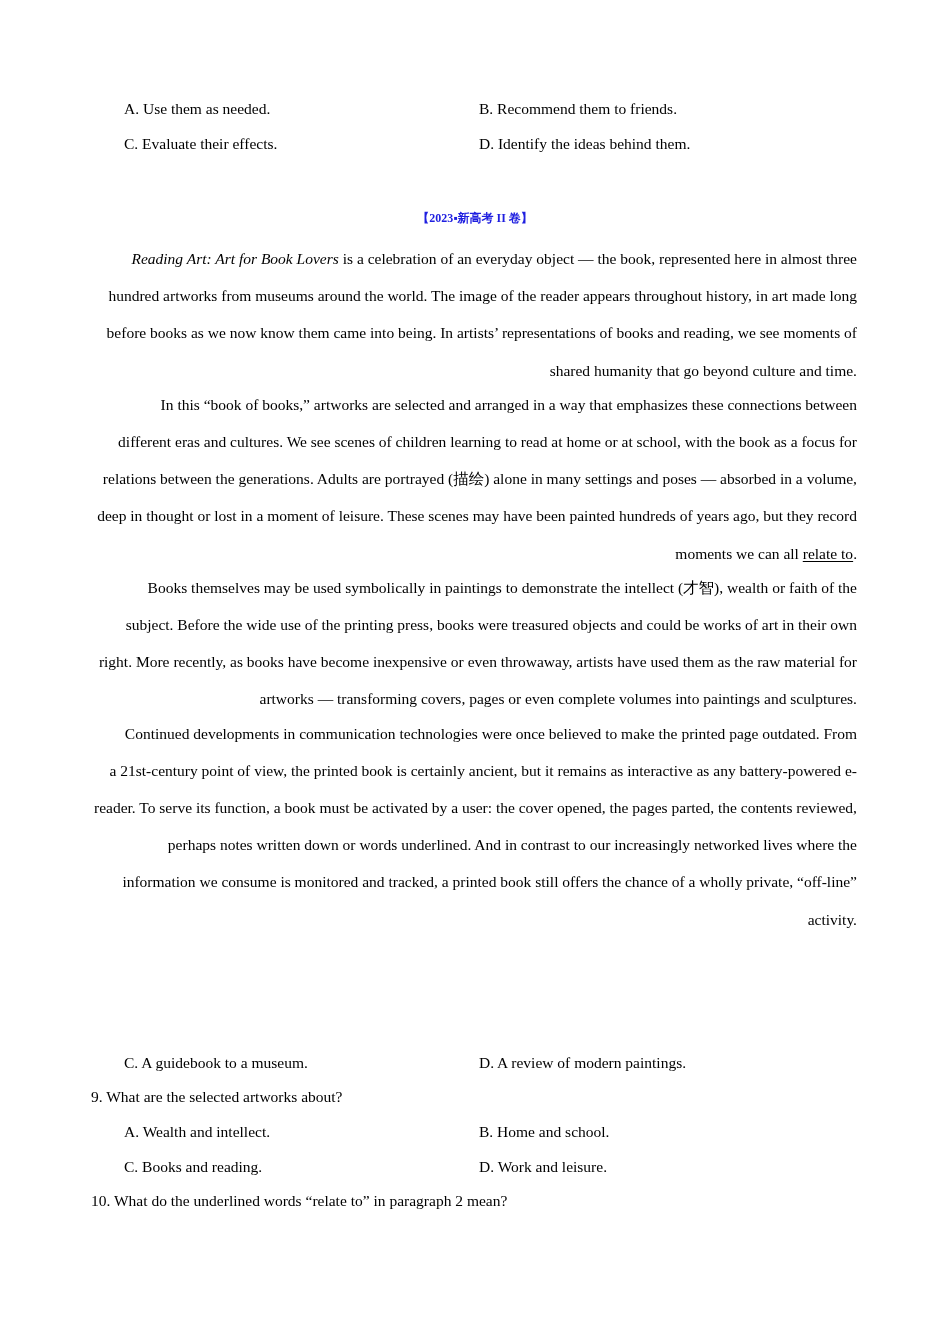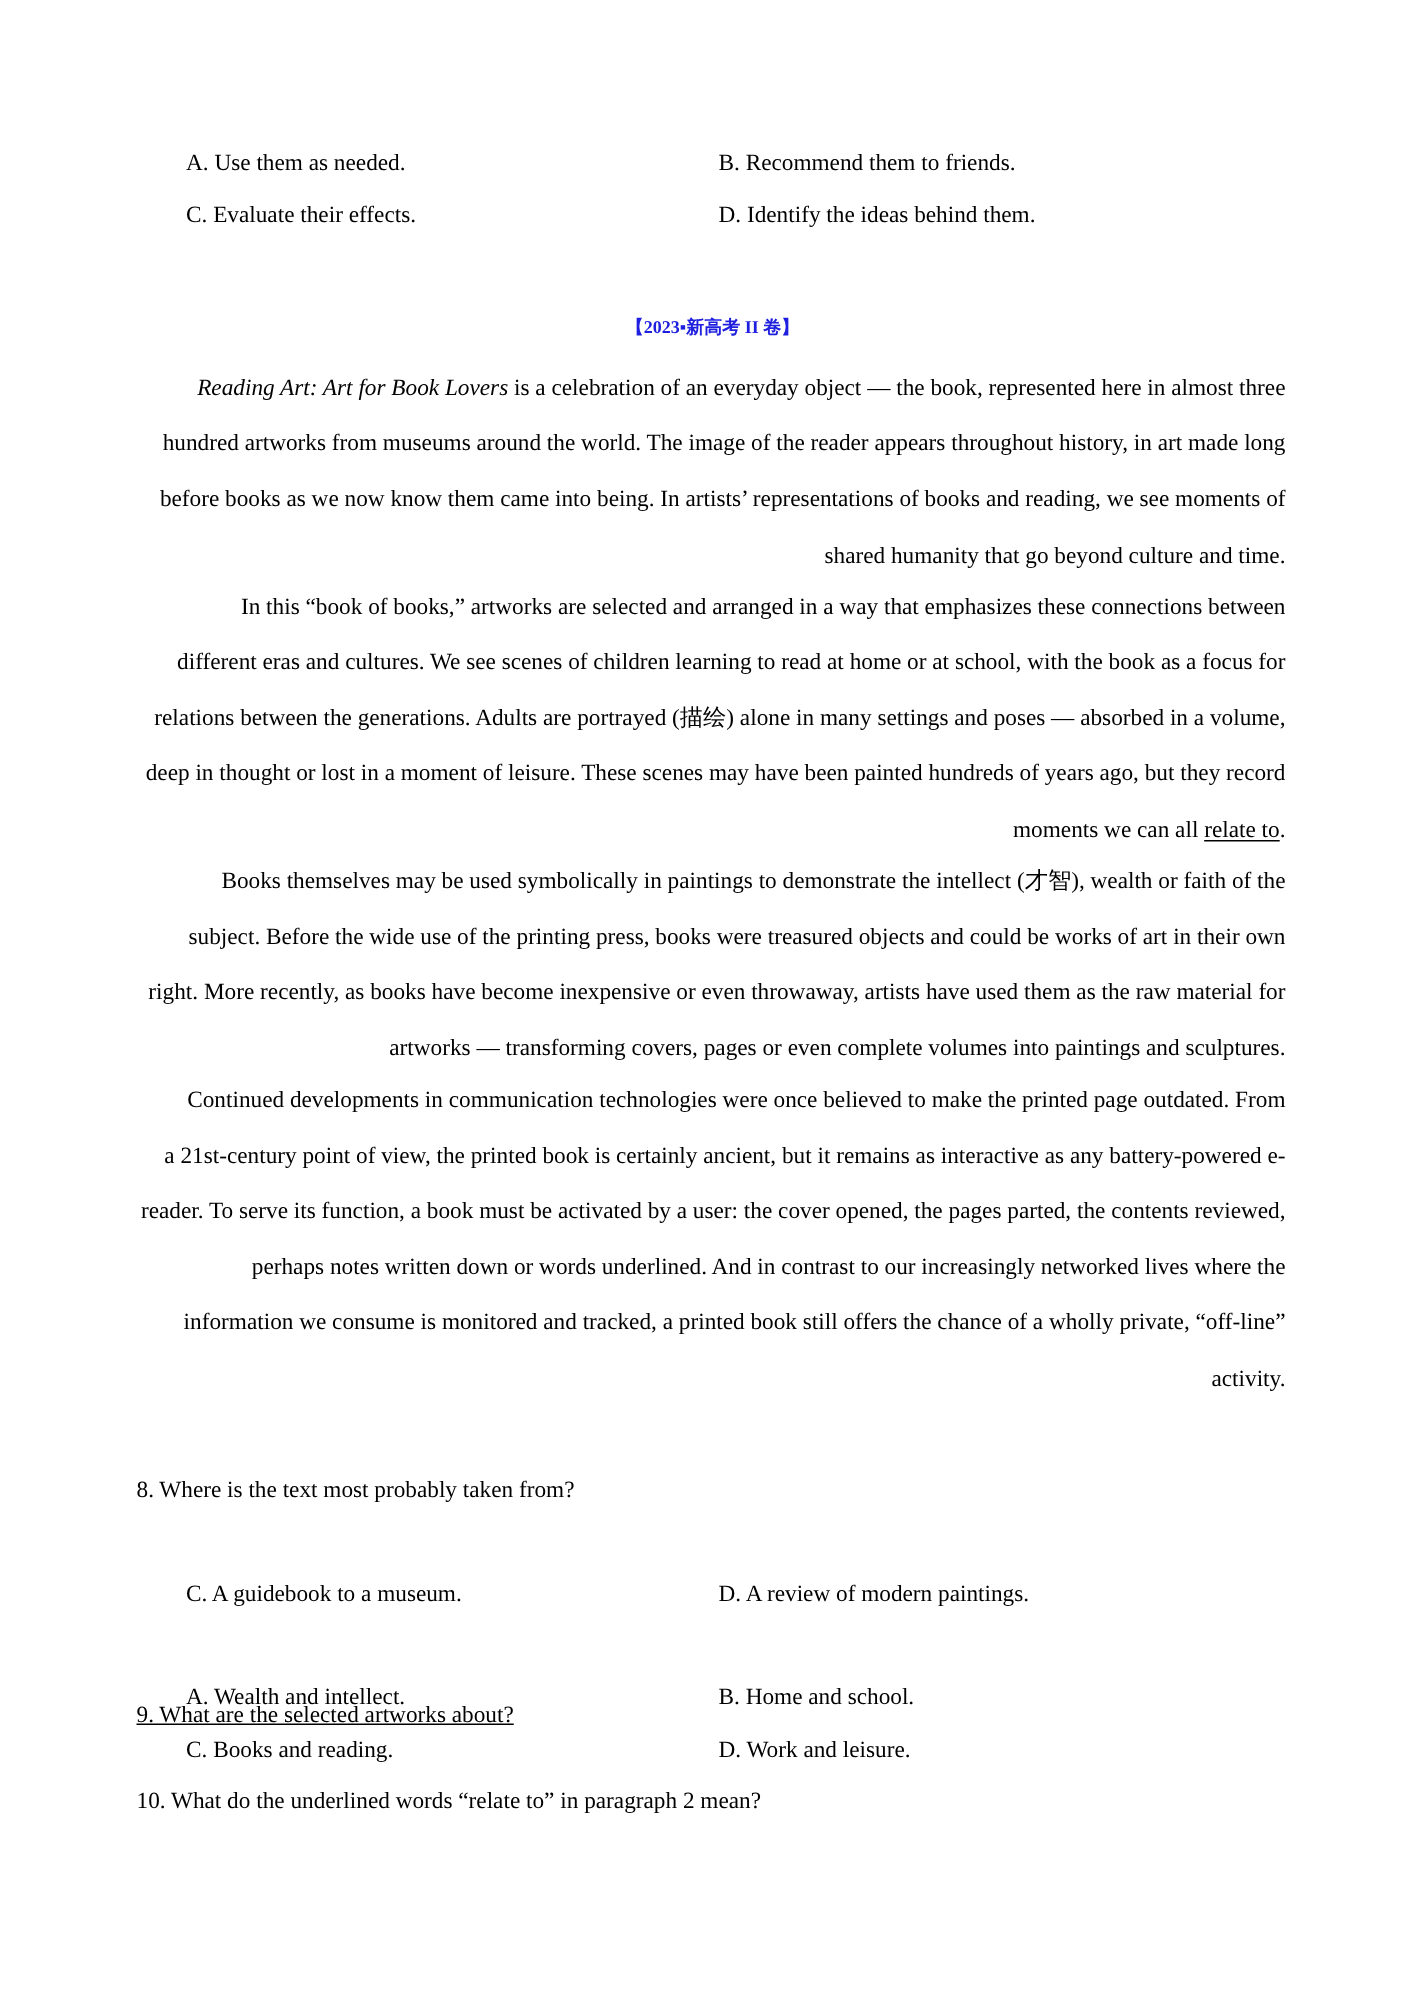--- a/index.html
+++ b/index.html
@@ -86,27 +86,26 @@
 
   <div class="heading">【2023▪新高考 II 卷】</div>
 
   <div class="passage" style="top:240px;">
     <p class="para"><em>Reading Art: Art for Book Lovers</em><span> is a celebration of an everyday object — the book, represented here in almost three hundred artworks from museums around the world. The image of the reader appears throughout history, in art made long before books as we now know them came into being. In artists’ representations of books and reading, we see moments of shared humanity that go beyond culture and time.</span></p>
     <p class="para gap"><span>In this “book of books,” artworks are selected and arranged in a way that emphasizes these connections between different eras and cultures. We see scenes of children learning to read at home or at school, with the book as a focus for relations between the generations. Adults are portrayed (描绘) alone in many settings and poses — absorbed in a volume, deep in thought or lost in a moment of leisure. These scenes may have been painted hundreds of years ago, but they record moments we can all </span><u>relate to</u><span>.</span></p>
     <p class="para gap"><span>Books themselves may be used symbolically in paintings to demonstrate the intellect (才智), wealth or faith of the subject. Before the wide use of the printing press, books were treasured objects and could be works of art in their own right. More recently, as books have become inexpensive or even throwaway, artists have used them as the raw material for artworks — transforming covers, pages or even complete volumes into paintings and sculptures.</span></p>
     <p class="para gap"><span>Continued developments in communication technologies were once believed to make the printed page outdated. From a 21st-century point of view, the printed book is certainly ancient, but it remains as interactive as any battery-powered e-reader. To serve its function, a book must be activated by a user: the cover opened, the pages parted, the contents reviewed, perhaps notes written down or words underlined. And in contrast to our increasingly networked lives where the information we consume is monitored and tracked, a printed book still offers the chance of a wholly private, “off-line” activity.</span></p>
   </div>
 
-  <div class="question" style="top:983px;">8. Where is the text most probably taken from?</div>
   <div class="opt-row" style="top:1052px;">
     <span class="opt left">C. A guidebook to a museum.</span>
     <span class="opt right">D. A review of modern paintings.</span>
   </div>
 
-  <div class="question" style="top:1133px;text-decoration:underline;">9. What are the selected artworks about?</div>
+  <div class="question" style="top:1086px;">9. What are the selected artworks about?</div>
   <div class="opt-row" style="top:1121px;">
     <span class="opt left">A. Wealth and intellect.</span>
     <span class="opt right">B. Home and school.</span>
   </div>
   <div class="opt-row" style="top:1156px;">
     <span class="opt left">C. Books and reading.</span>
     <span class="opt right">D. Work and leisure.</span>
   </div>
 
   <div class="question" style="top:1190px;">10. What do the underlined words “relate to” in paragraph 2 mean?</div>

